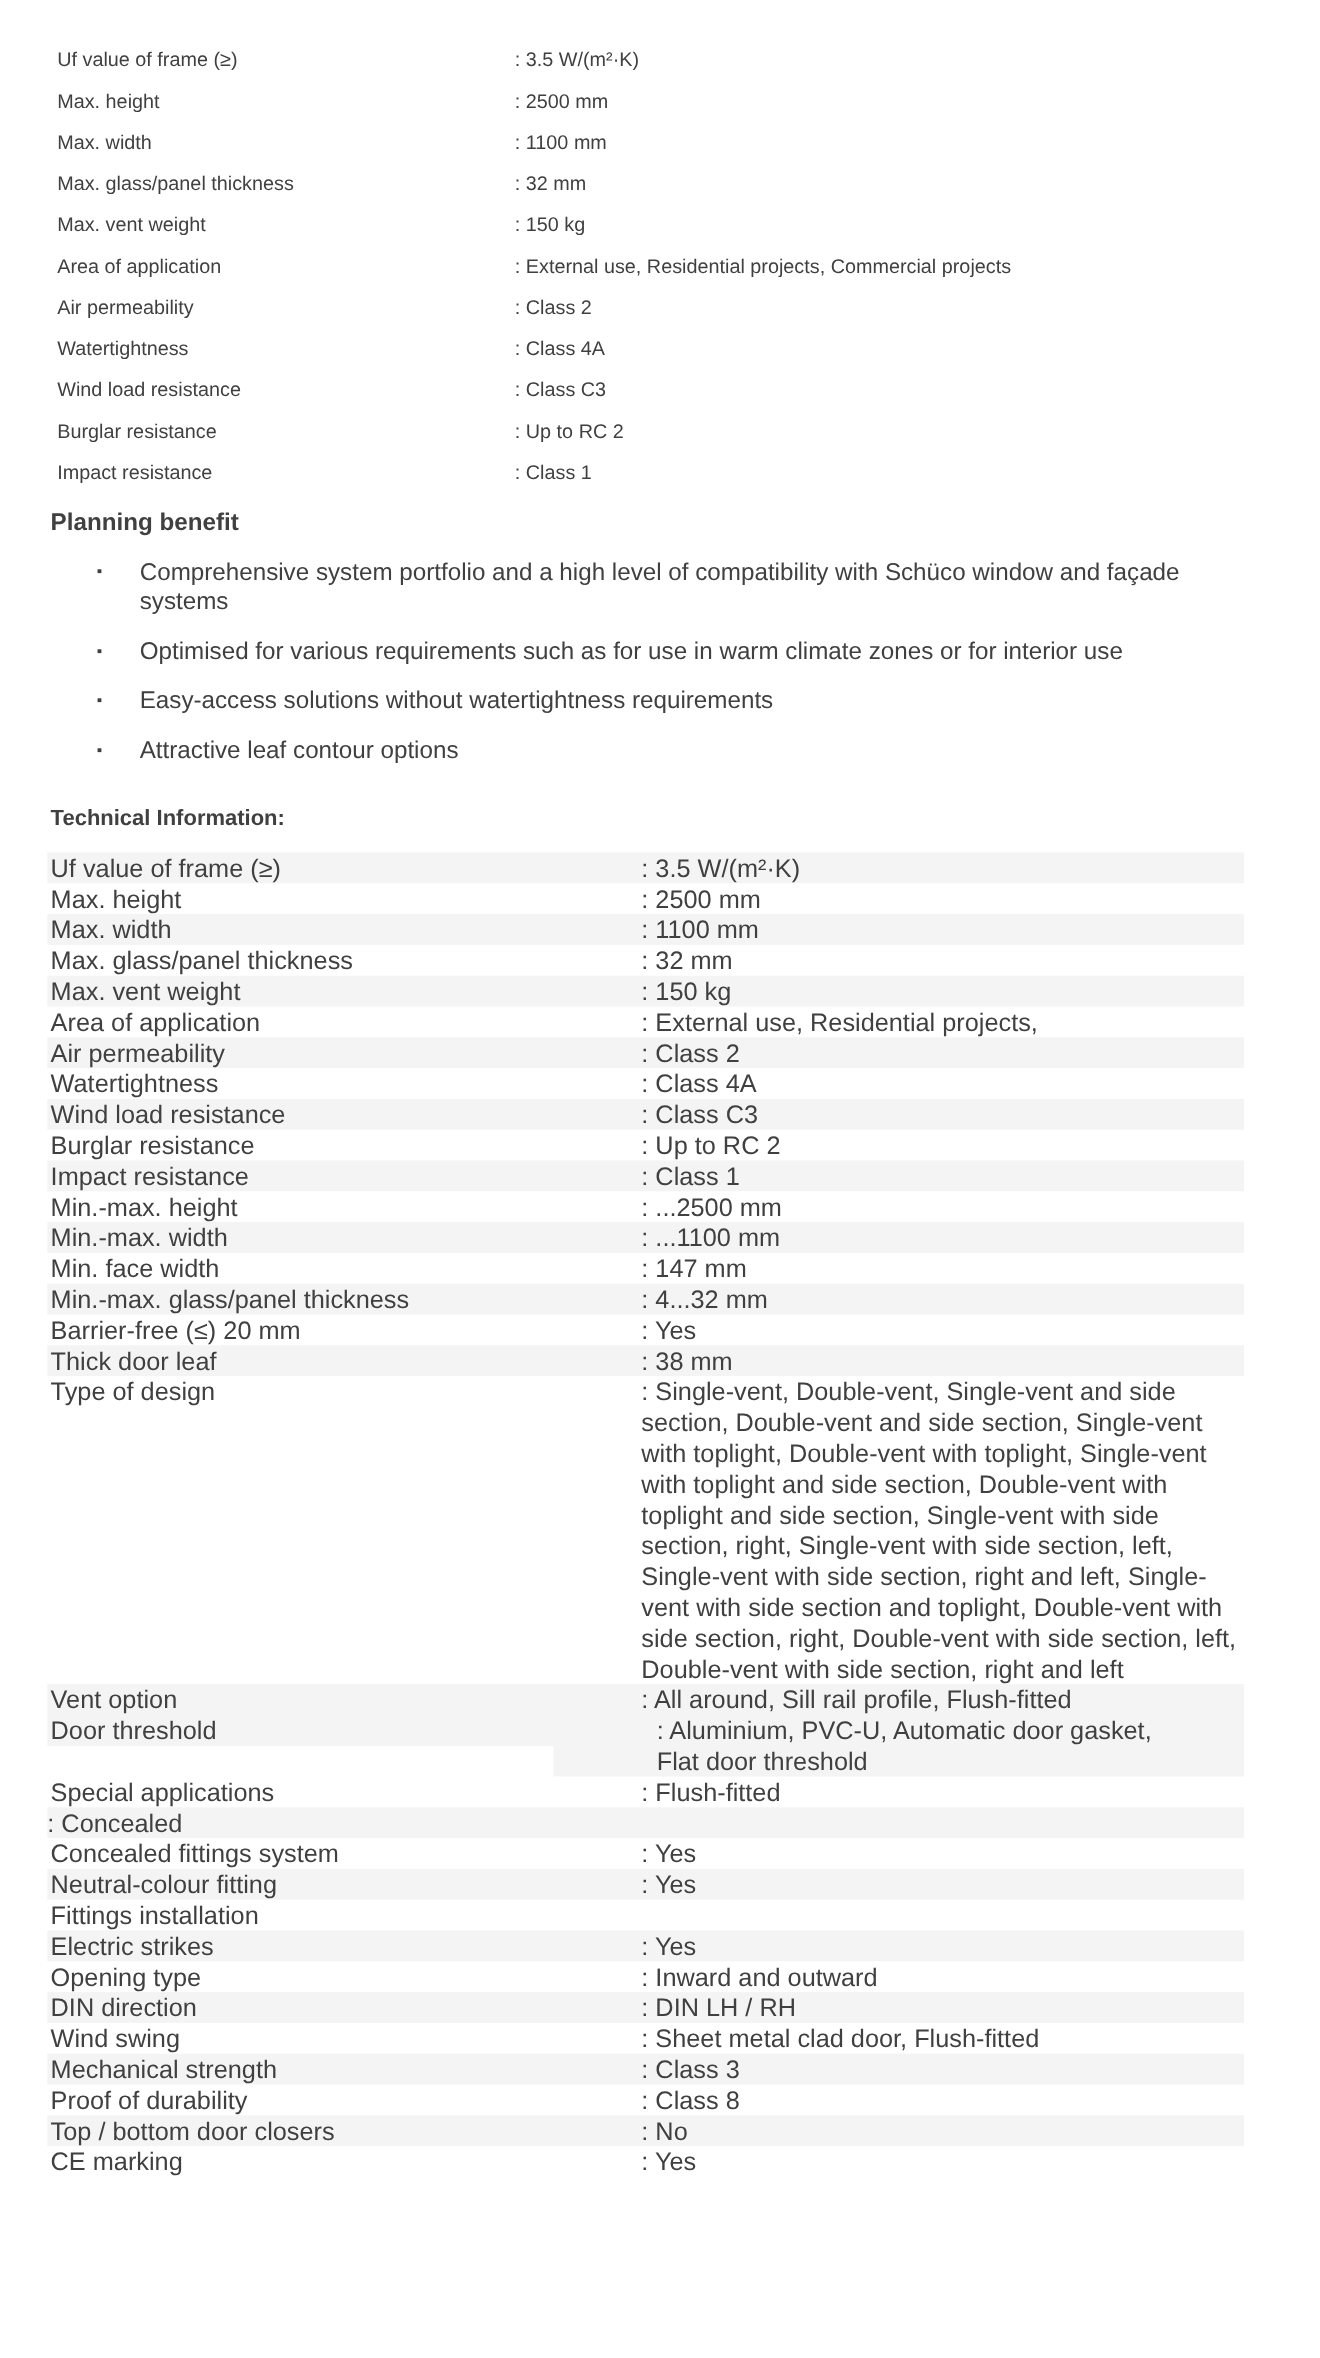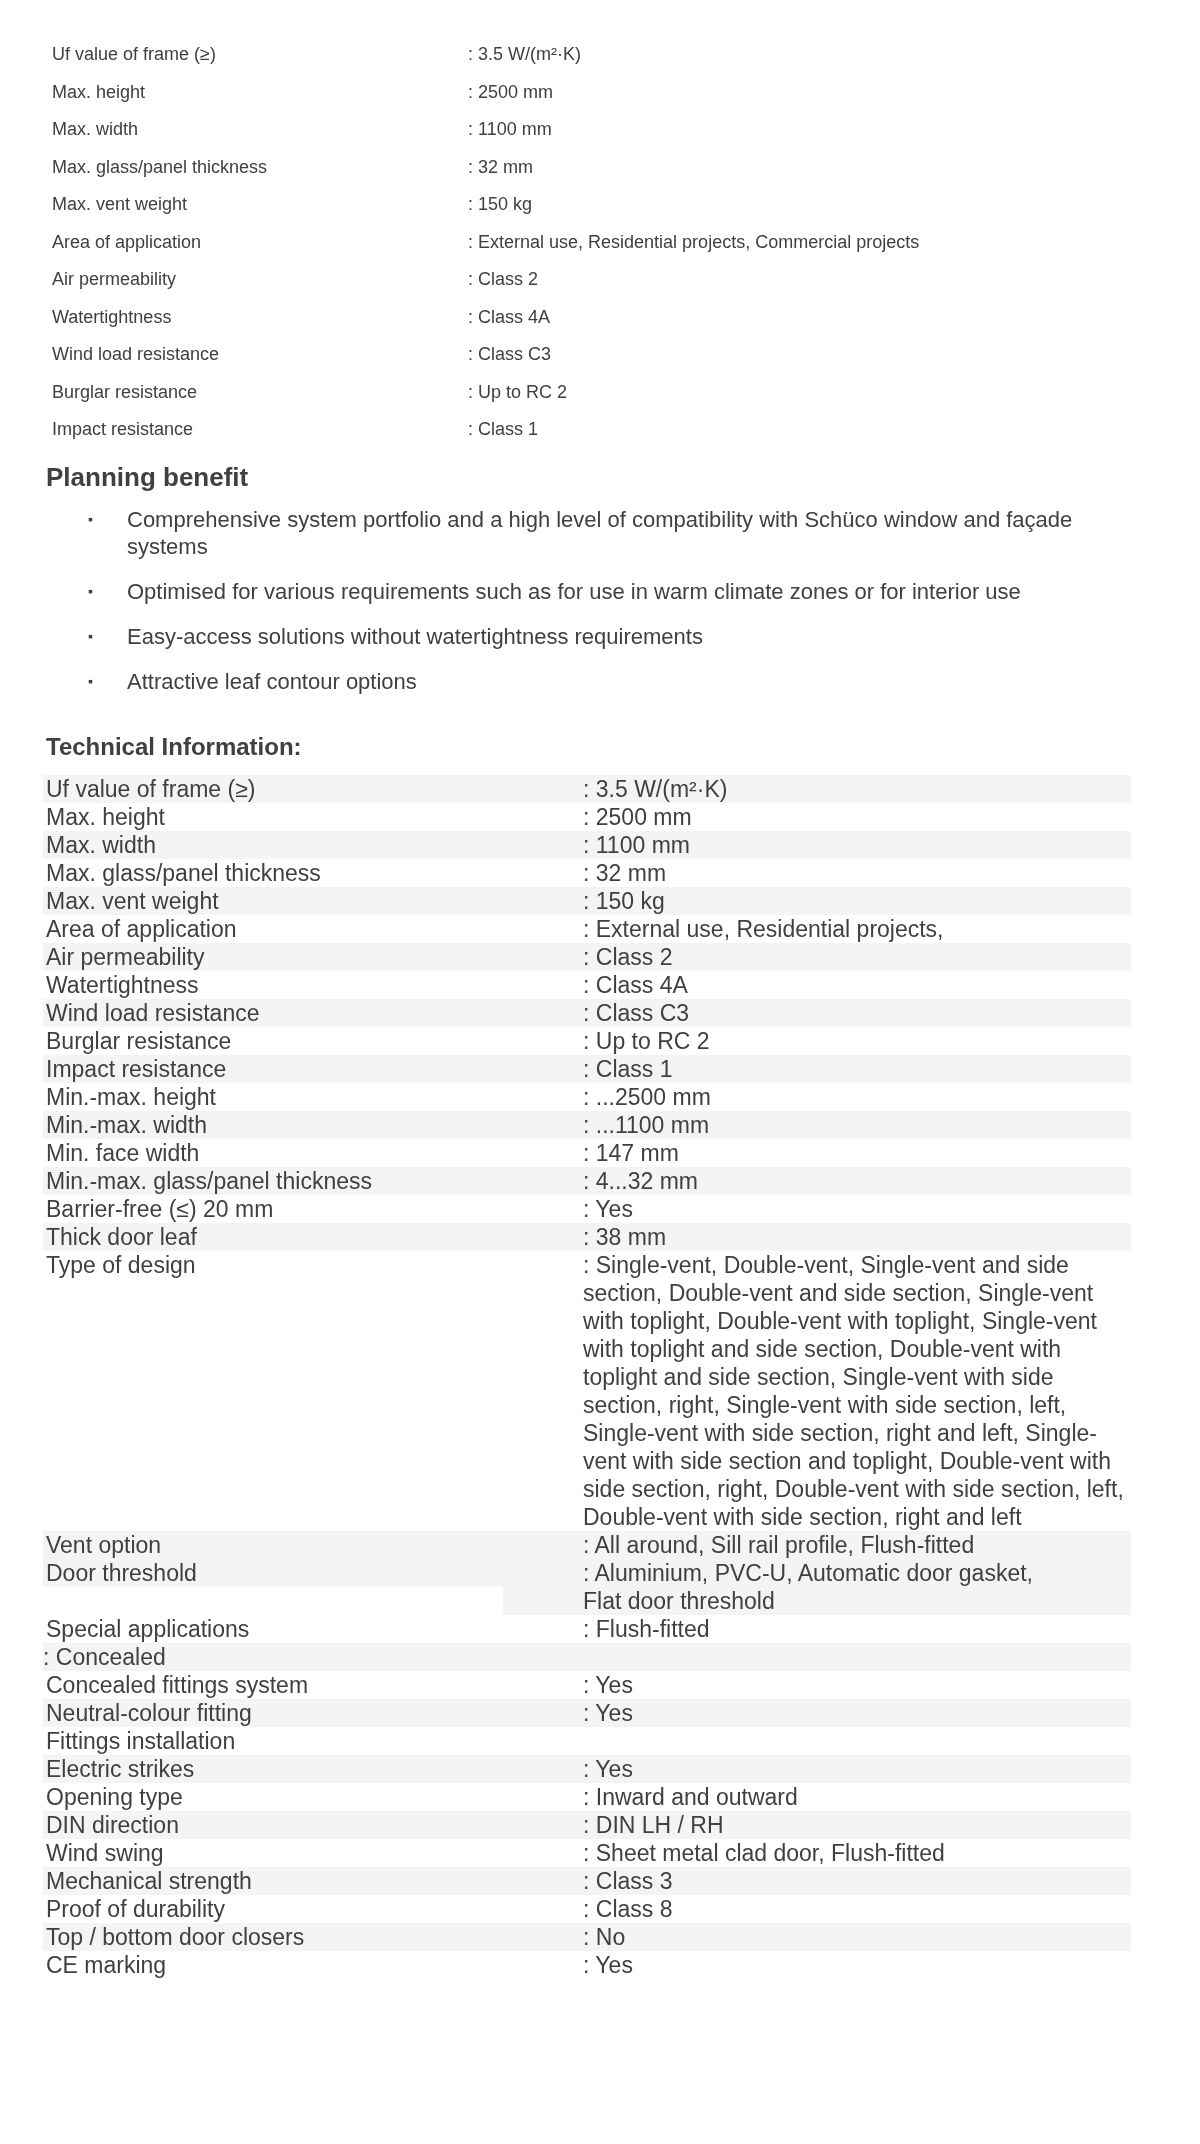--- a/index.html
+++ b/index.html
@@ -6,38 +6,38 @@
   body {
     width: 1200px; height: 2144px; position: relative; overflow: hidden;
     font-family: "Liberation Sans", sans-serif; color: #404040;
   }
   
   .summary { position: absolute; left: 52px; top: 36px; width: 1100px; }
   .summary .srow { height: 37.5px; display: flex; align-items: center; font-size: 18px; }
   .summary .slabel { width: 416px; }
   .summary .svalue { flex: 1; }
 
-  .h-planning { position: absolute; left: 46px; top: 462px; font-size: 26px; font-weight: bold; color: #404040; margin: 0; }
+  .h-planning { position: absolute; left: 46px; top: 462px; font-size: 22px; font-weight: bold; color: #404040; margin: 0; }
 
   .benefits { position: absolute; left: 0; top: 506px; width: 1200px; margin: 0; padding: 0; list-style: none; }
   .benefits li { position: relative; padding-left: 127px; width: 1010px; font-size: 22px; line-height: 27px; margin-bottom: 18px; }
   .benefits li .bullet { position: absolute; left: 88px; top: 0; font-size: 14px; line-height: 27px; color: #404040; }
 
-  .h-tech { position: absolute; left: 46px; top: 733px; font-size: 24px; font-weight: bold; color: #404040; margin: 0; }
+  .h-tech { position: absolute; left: 46px; top: 733px; font-size: 20px; font-weight: bold; color: #404040; margin: 0; }
 
   .tech { position: absolute; left: 43px; top: 775px; width: 1088px; }
   .tech .trow { display: flex; font-size: 23px; line-height: 28px; }
   .tech .trow.shaded { background: #f4f4f4; }
   .tech .tlabel { width: 537px; padding-left: 3px; }
   .tech .tvalue { flex: 1; white-space: pre-line; }
   .tech .trow.clip { height: 28px; overflow: hidden; }
   .tech .trow.wrap .tvalue { padding-right: 0; }
   .tech .trow.partial { background: linear-gradient(to bottom, #f4f4f4 0, #f4f4f4 28px, transparent 28px); position: relative; }
   .tech .trow.partial::after { content: ""; position: absolute; left: 460px; right: 0; top: 28px; bottom: 0; background: #f4f4f4; z-index: -1; }
-  .tech .trow.partial { z-index: 0; }
+  .tech .trow.partial { z-index: 0; gap: 14px; }
 </style>
 </head>
 <body>
 
 <div class="summary">
   <div class="srow">
       <span class="slabel">Uf value of frame (≥)</span>
       <span class="svalue">: 3.5 W/(m²·K)</span>
     </div>
   <div class="srow">

